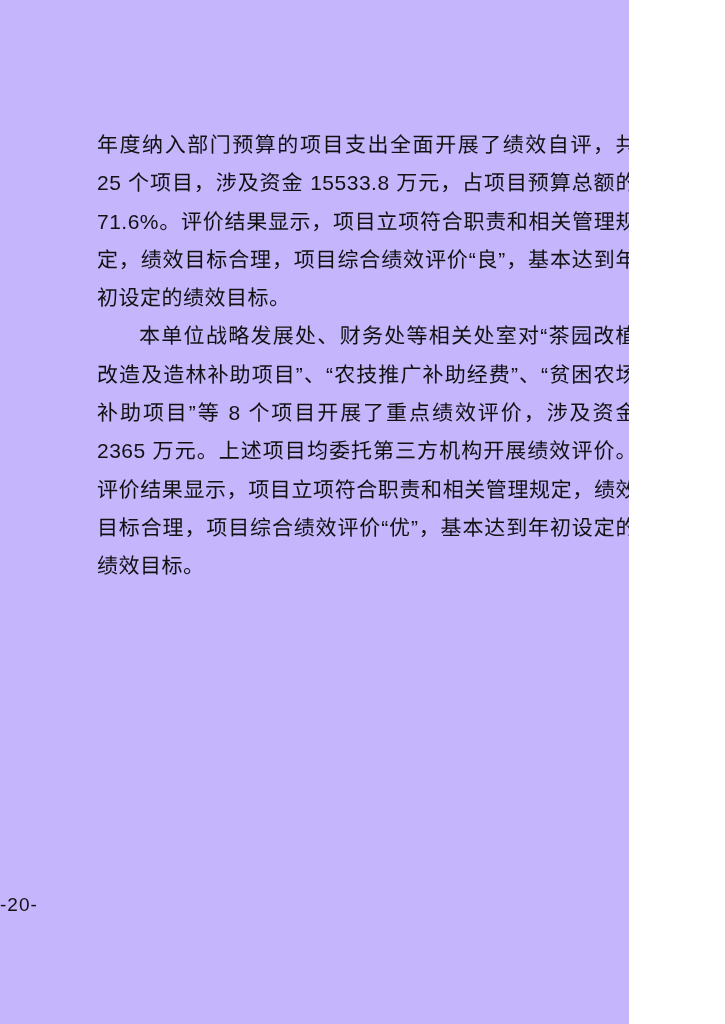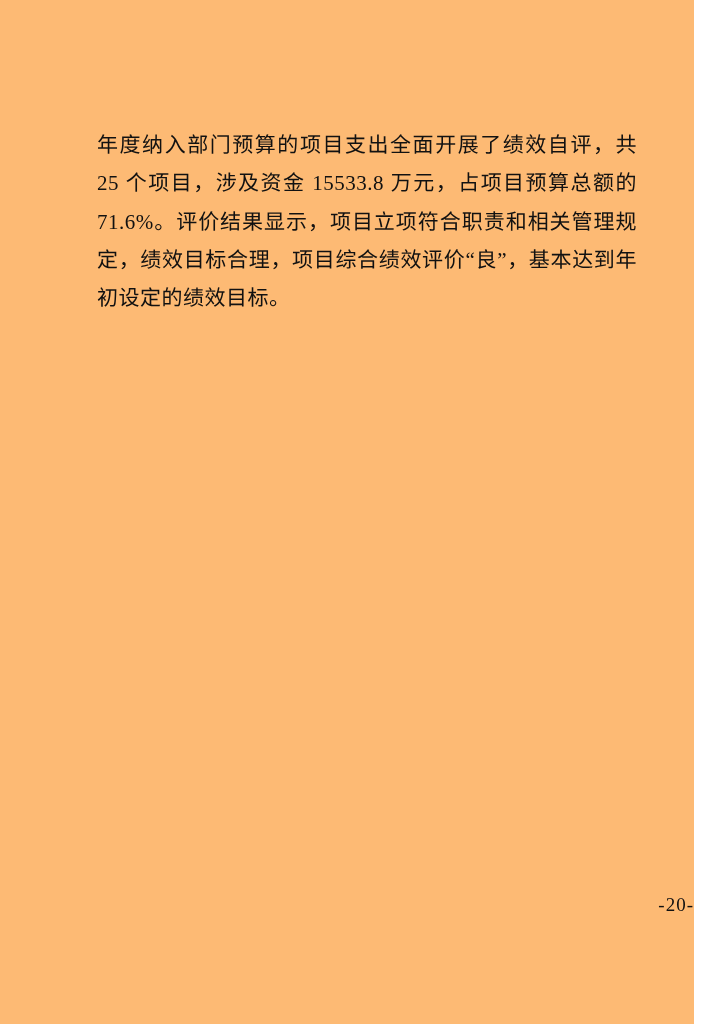--- a/index.html
+++ b/index.html
@@ -2,25 +2,25 @@
 <html lang="zh-CN"><head>
 <meta charset="utf-8">
 <style>
   html, body {
     margin: 0;
     padding: 0;
     background: #ffffff;
   }
   .page {
     position: relative;
-    width: 694px;
+    width: 629px;
     height: 1024px;
-    background: #fdba74;
+    background: #c4b5fd;
     overflow: hidden;
-    font-family: Liberation Serif, serif;
+    font-family: Liberation Sans, sans-serif;
     color: #111111;
   }
   .content {
     position: absolute;
     left: 97px;
     top: 126px;
     width: 540px;
     font-size: 21px;
     line-height: 38.3px;
     text-align: justify;
@@ -32,27 +32,28 @@
     padding: 0;
   }
   .content p.indent {
     text-indent: 2em;
   }
   .page-number {
     position: absolute;
     top: 894px;
     left: 0;
     width: 100%;
-    text-align: right;
+    text-align: left;
     font-size: 19px;
     letter-spacing: 1px;
     color: #111111;
   }
 </style>
 </head>
 <body>
 
 <div class="page">
   <div class="content">
     <p>年度纳入部门预算的项目支出全面开展了绩效自评，共 25 个项目，涉及资金 15533.8 万元，占项目预算总额的 71.6%。评价结果显示，项目立项符合职责和相关管理规定，绩效目标合理，项目综合绩效评价“良”，基本达到年初设定的绩效目标。</p>
+    <p class="indent">本单位战略发展处、财务处等相关处室对“茶园改植改造及造林补助项目”、“农技推广补助经费”、“贫困农场补助项目”等 8 个项目开展了重点绩效评价，涉及资金 2365 万元。上述项目均委托第三方机构开展绩效评价。评价结果显示，项目立项符合职责和相关管理规定，绩效目标合理，项目综合绩效评价“优”，基本达到年初设定的绩效目标。</p>
   </div>
   <div class="page-number">-20-</div>
 </div>
 
 </body></html>

